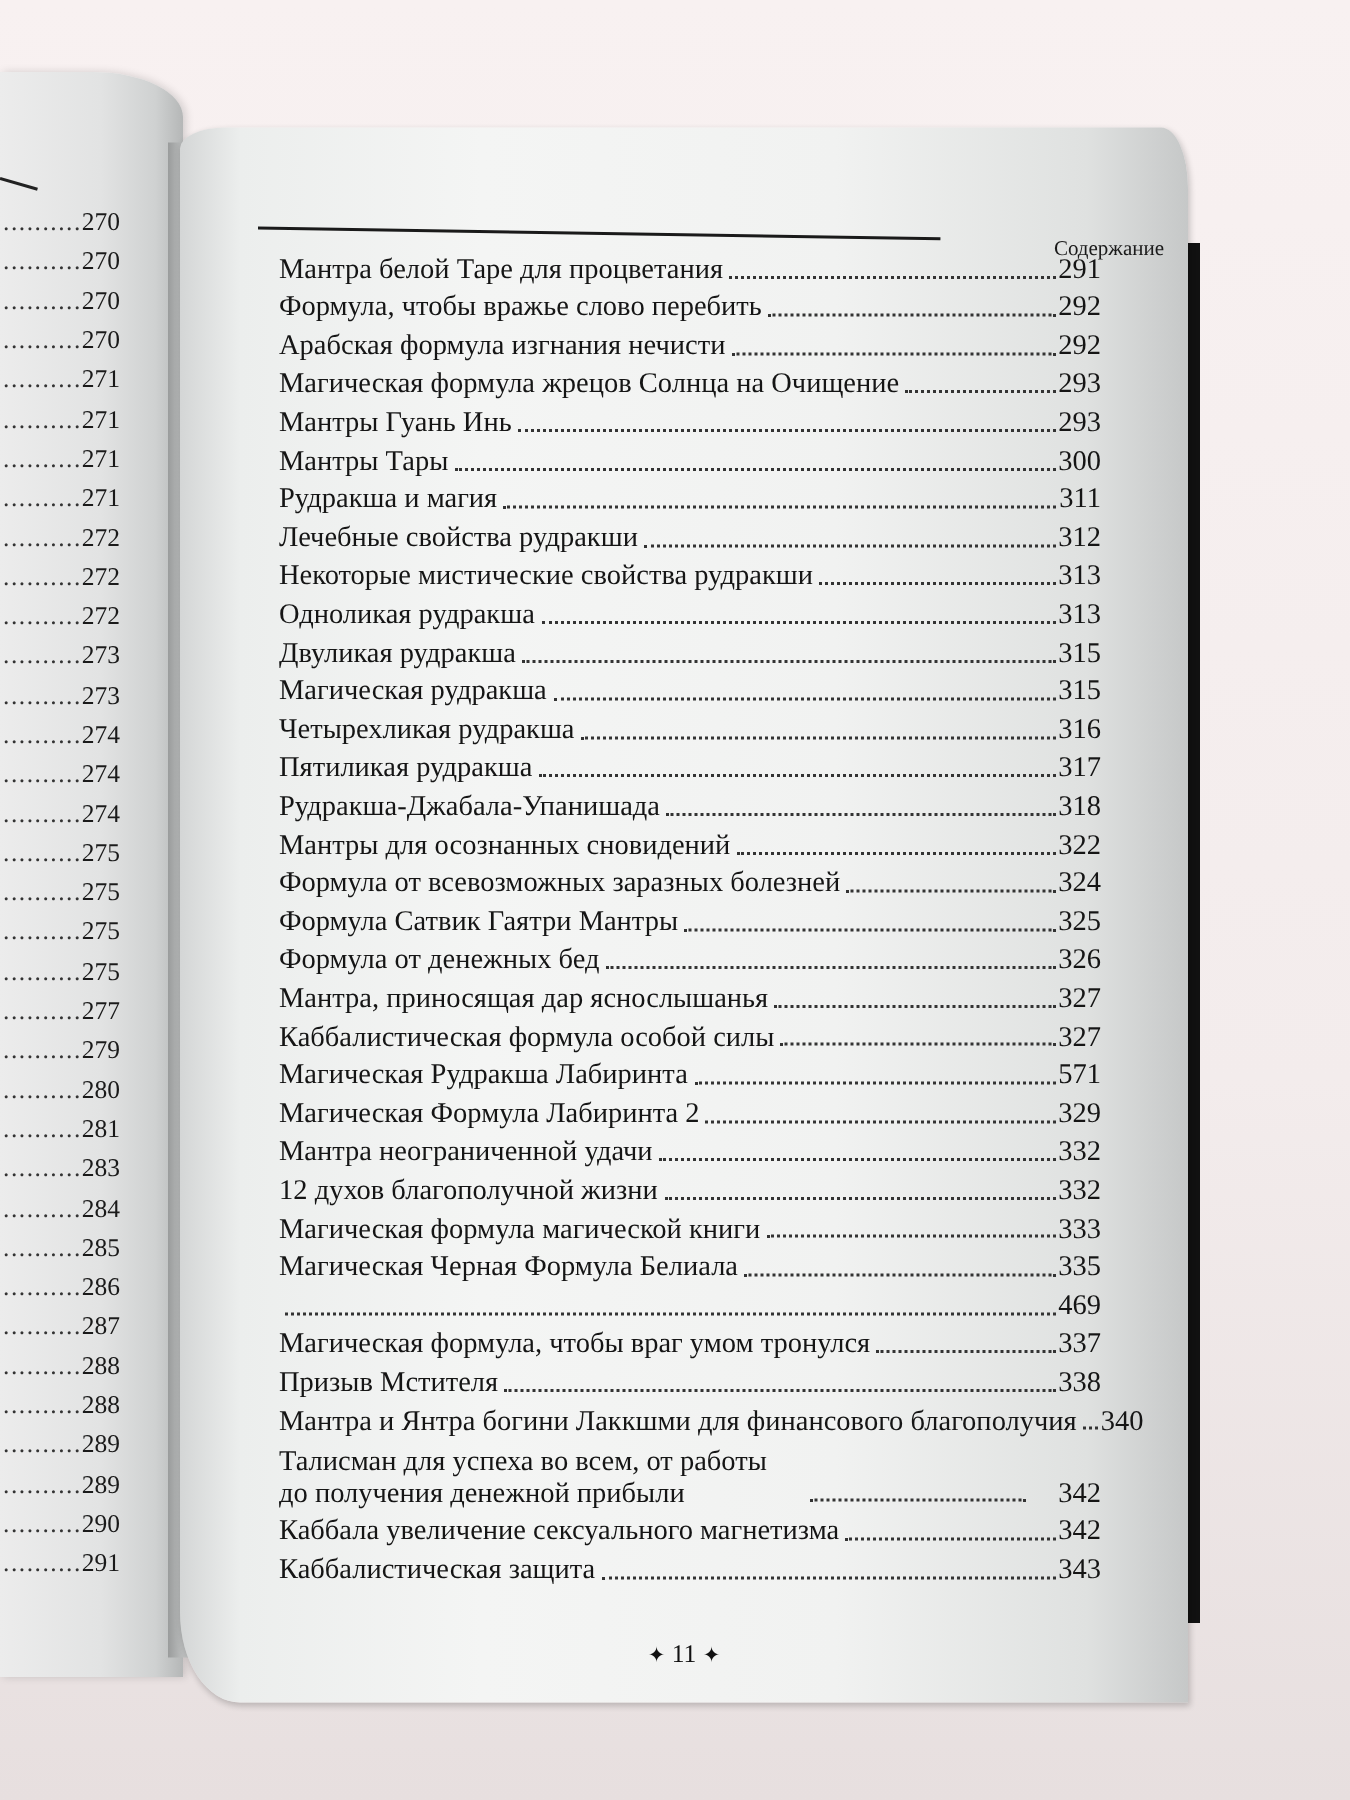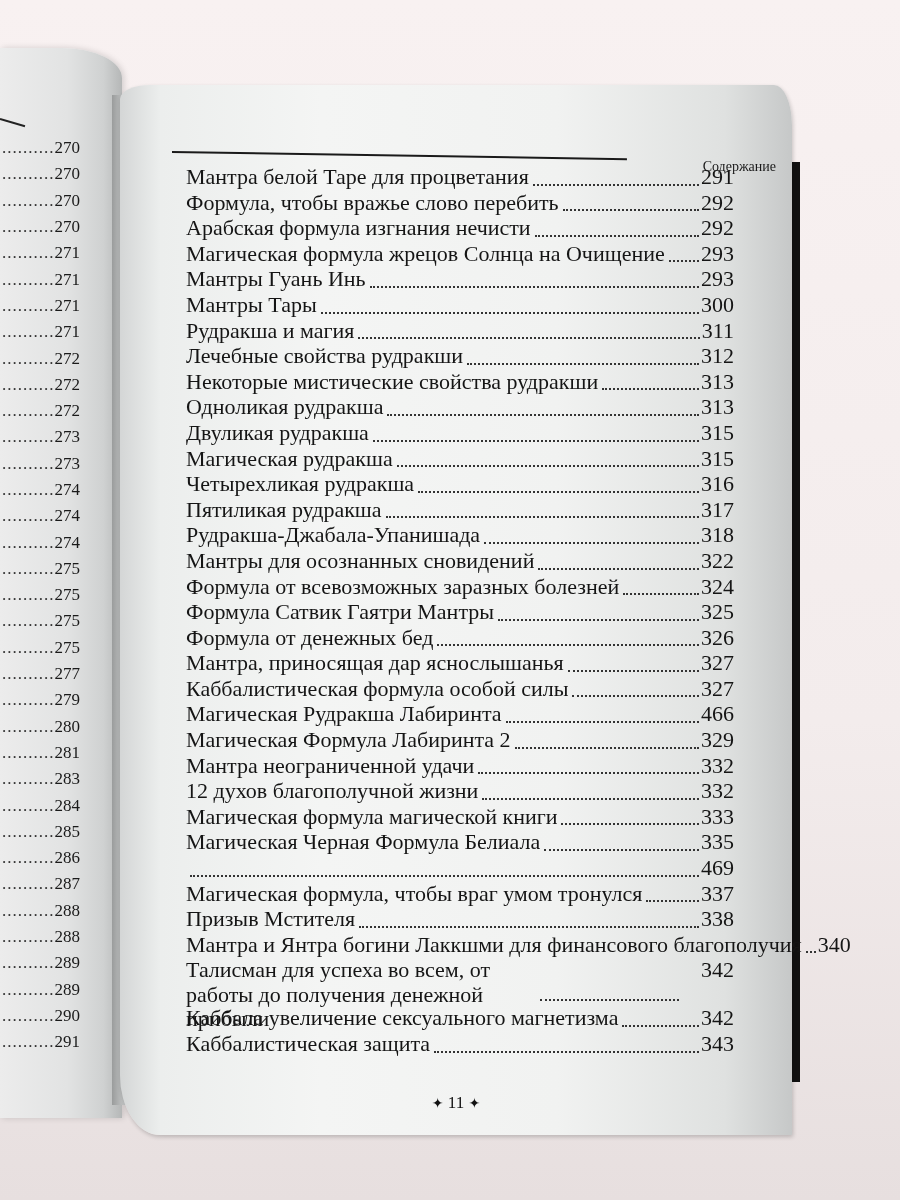--- a/index.html
+++ b/index.html
@@ -50,22 +50,22 @@
     }
     .header-rule {
       position: absolute; left: 0; top: 4px; width: 455px; height: 0;
       border-top: 2px solid #1a1a1a; transform: rotate(0.9deg); transform-origin: left;
     }
     .header-title {
       position: absolute; right: 6px; top: 12px; font-size: 14px; color: #1a1a1a;
     }
     .toc { position: absolute; left: 66px; top: 80px; width: 548px; }
     .toc-row {
-      display: flex; height: 25.6px;
-      font-size: 22px; color: #151515; line-height: 1.1;
+      display: flex; align-items: flex-end; height: 25.6px;
+      font-size: 19px; color: #151515; line-height: 1.1;
     }
     .toc-row.multi { height: 48px; gap: 20px; }
     .toc-row .title { white-space: nowrap; }
     .toc-row.multi .title { white-space: normal; width: 330px; }
     .toc-row .dots {
       flex: 1; border-bottom: 2px dotted #333; margin: 0 2px 5px 4px; min-width: 10px;
     }
     .toc-row .num { white-space: nowrap; }
     .footer {
       position: absolute; left: 0; right: 0; top: 1008px; text-align: center;
@@ -331,21 +331,21 @@
         <span class="num">327</span>
       </div>
       <div class="toc-row">
         <span class="title">Каббалистическая формула особой силы</span>
         <span class="dots"></span>
         <span class="num">327</span>
       </div>
       <div class="toc-row">
         <span class="title">Магическая Рудракша Лабиринта</span>
         <span class="dots"></span>
-        <span class="num">466</span>
+        <span class="num">571</span>
       </div>
       <div class="toc-row">
         <span class="title">Магическая Формула Лабиринта 2</span>
         <span class="dots"></span>
         <span class="num">329</span>
       </div>
       <div class="toc-row">
         <span class="title">Мантра неограниченной удачи</span>
         <span class="dots"></span>
         <span class="num">332</span>

